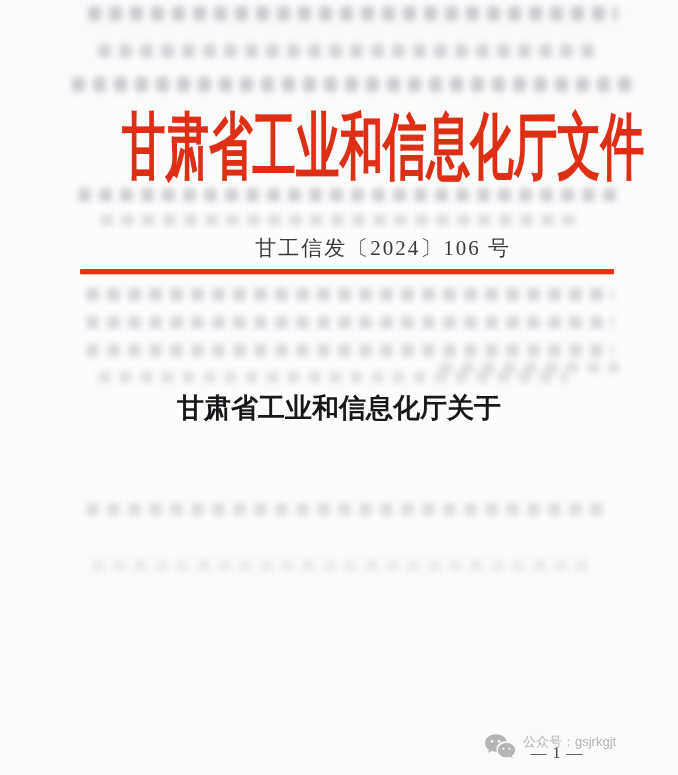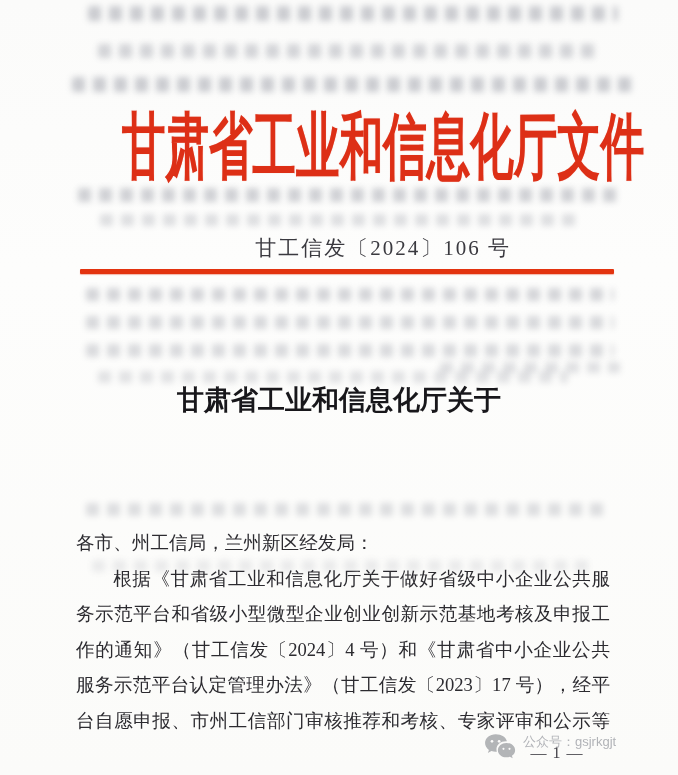--- a/index.html
+++ b/index.html
@@ -46,21 +46,21 @@
 
   .red-rule{
     position:absolute;top:269px;left:80px;
     width:534px;height:5px;
     background:#e3330f;
     border-radius:1px;
     box-shadow:0 1px 1px rgba(227,51,15,.35);
   }
 
   .doc-title{
-    position:absolute;top:378px;left:0;width:100%;
+    position:absolute;top:386px;left:0;width:100%;
     text-align:center;
     font-size:27px;font-weight:700;
     line-height:45px;
     color:#18171b;
   }
 
   .body-block{
     position:absolute;top:525px;left:76px;width:534px;
     font-size:18.6px;
     line-height:35.5px;
@@ -122,28 +122,20 @@
   <div class="letterhead">甘肃省工业和信息化厅文件</div>
 
   <div class="doc-number">甘工信发〔2024〕106 号</div>
 
   <div class="red-rule"></div>
 
   <div class="doc-title">
     <div>甘肃省工业和信息化厅关于</div>
   </div>
 
-  <div class="body-block">
-    <div class="bline salute">各市、州工信局，兰州新区经发局：</div>
-    <div class="bline indent">根据《甘肃省工业和信息化厅关于做好省级中小企业公共服</div>
-    <div class="bline">务示范平台和省级小型微型企业创业创新示范基地考核及申报工</div>
-    <div class="bline">作的通知》（甘工信发〔2024〕4 号）和《甘肃省中小企业公共</div>
-    <div class="bline">服务示范平台认定管理办法》（甘工信发〔2023〕17 号），经平</div>
-    <div class="bline">台自愿申报、市州工信部门审核推荐和考核、专家评审和公示等</div>
-  </div>
 
   <div class="page-number">— 1 —</div>
 
   <div class="watermark">
     <span class="wm-icon">
       <svg width="32" height="27" viewBox="0 0 36 30" aria-hidden="true">
         <g fill="#9fa1a5">
           <path d="M13.2 1.2C6.5 1.2 1.2 5.6 1.2 11.1c0 3.1 1.7 5.9 4.3 7.7l-1.1 3.4 3.9-2c1.5.5 3.2.8 4.9.8.4 0 .9 0 1.3-.1-.3-.9-.5-1.8-.5-2.8 0-5 4.8-9 10.7-9 .4 0 .7 0 1.1.1-1-4.6-6-8-12.6-8z"></path>
           <path d="M25.3 11.0c-5.4 0-9.7 3.6-9.7 8.1 0 4.5 4.3 8.1 9.7 8.1 1.3 0 2.6-.2 3.8-.6l3.2 1.6-.9-2.8c2.2-1.5 3.6-3.8 3.6-6.3 0-4.5-4.3-8.1-9.7-8.1z"></path>
         </g>

